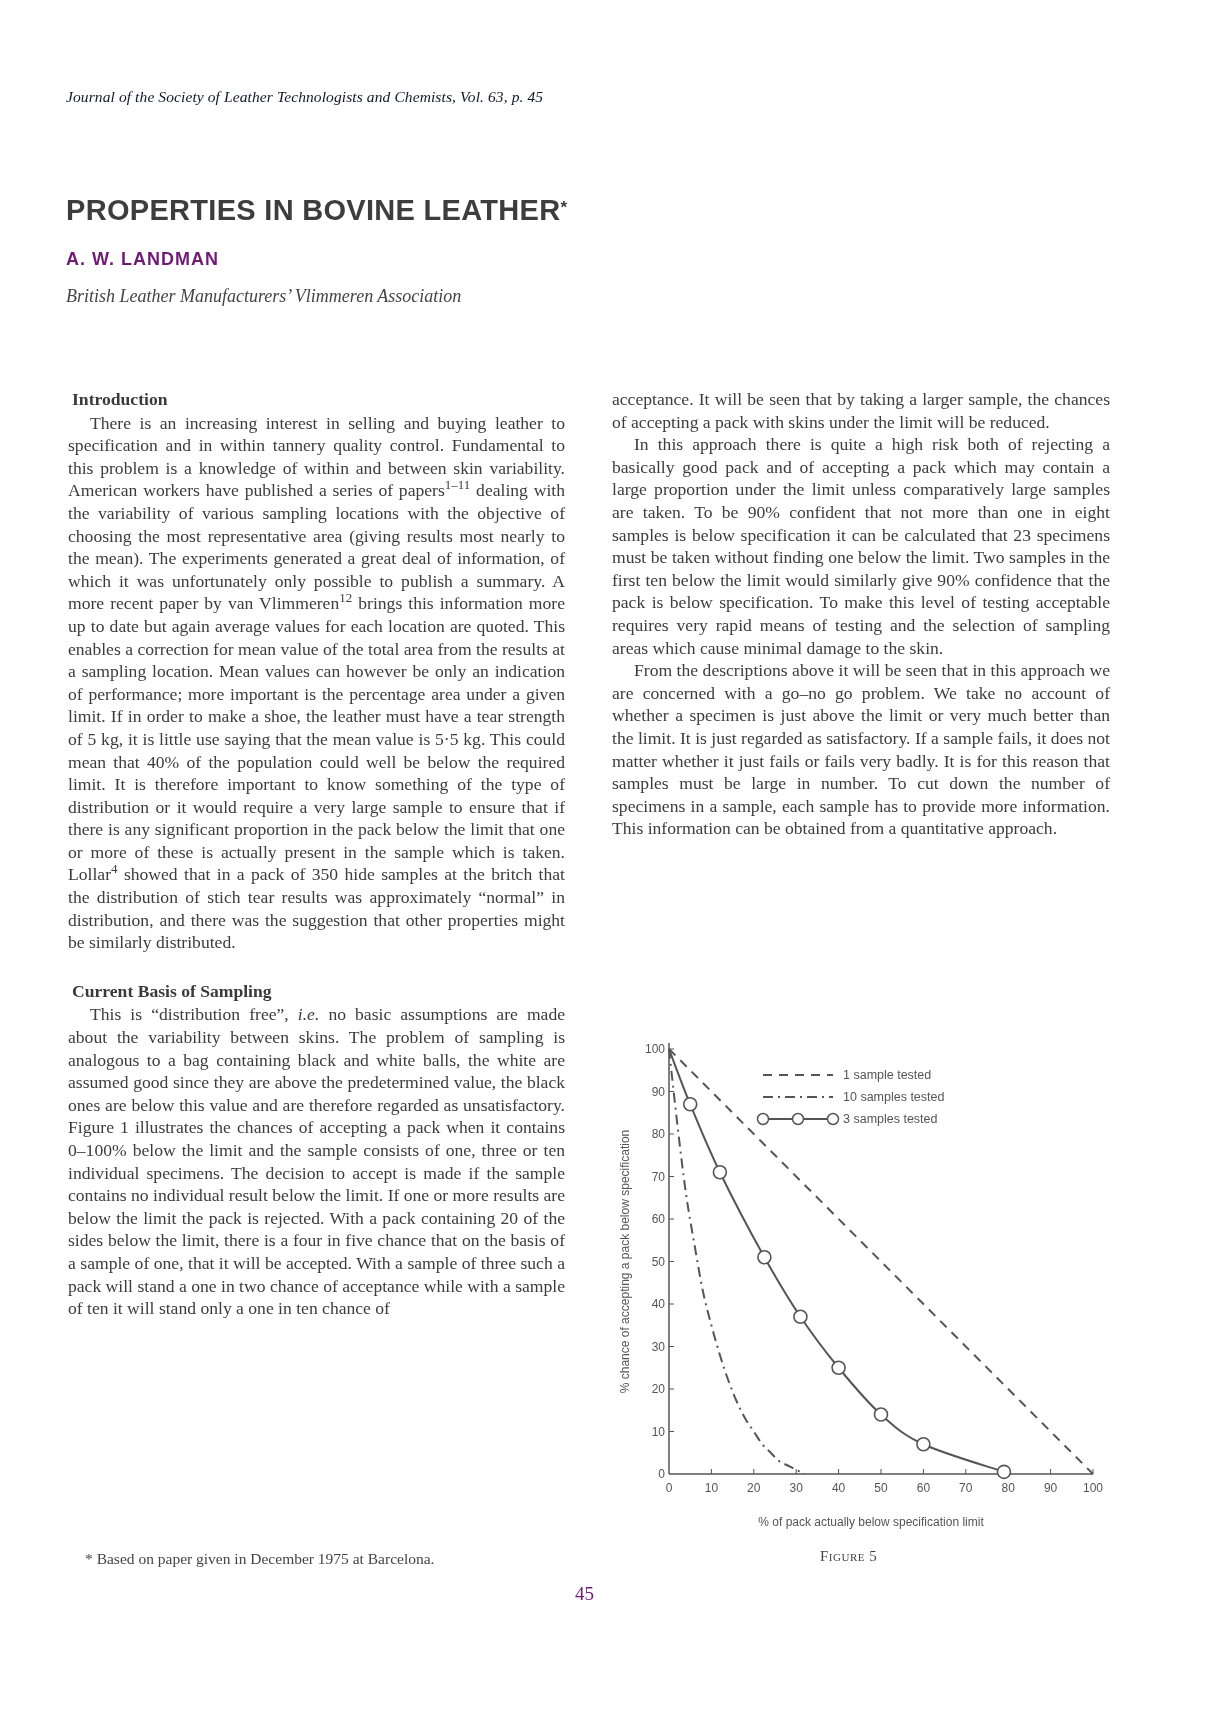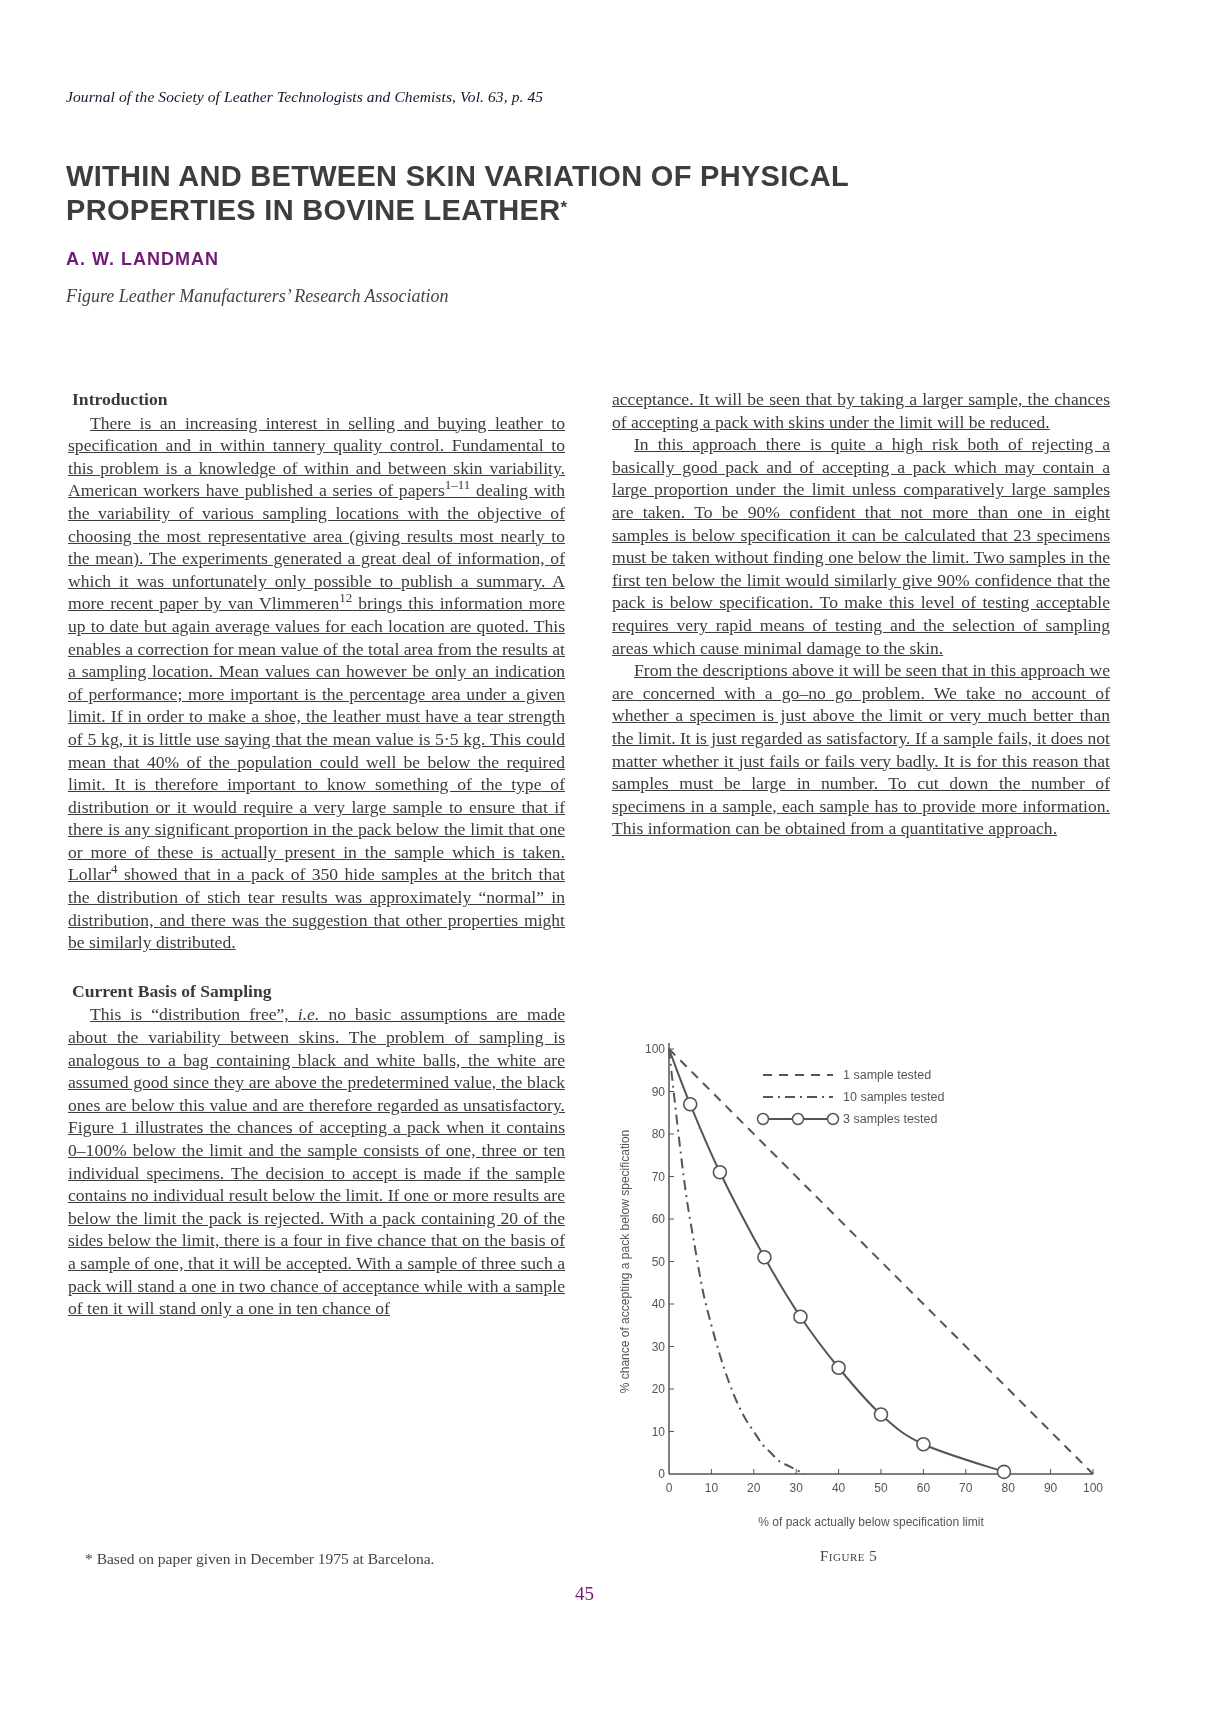--- a/index.html
+++ b/index.html
@@ -13,46 +13,46 @@
   .title sup { font-size: 17px; vertical-align: top; position: relative; top: -2px; }
   .author { position: absolute; left: 66px; top: 249px; font-family: Liberation Sans, sans-serif;
             font-weight: bold; font-size: 18px; color: #701a75; letter-spacing: 1px; }
   .affil { position: absolute; left: 66px; top: 286px; font-style: italic; font-size: 18px; color: #444; }
 
   .col { position: absolute; width: 497px; font-size: 17.6px; line-height: 22.6px;
          text-align: justify; color: #3c3c3c; }
   .col-left { left: 68px; top: 388px; }
   .col-right { left: 612px; top: 388px; width: 498px; }
   .col h3 { margin: 0 0 1px 4px; font-size: 17.6px; font-weight: bold; line-height: 22.6px; color: #3a3a3a; }
-  .col p { margin: 0; text-indent: 22px; text-decoration: underline; }
+  .col p { margin: 0; text-indent: 22px; }
   .col .sec { margin-top: 26px; }
   .col p.cont { text-indent: 0; }
   sup.ref { font-size: 13px; vertical-align: super; line-height: 0; }
 
   .footnote { position: absolute; left: 85px; top: 1550px; font-size: 15.5px; color: #444; }
   .pagenum { position: absolute; left: 575px; top: 1583px; font-size: 19px; color: #701a75; }
 
   .figure { position: absolute; left: 600px; top: 1030px; width: 520px; height: 520px; }
   .figure svg { position: absolute; left: 0; top: 0; overflow: visible; }
   .fig-caption { position: absolute; left: 820px; top: 1548px; font-size: 15px; color: #444;
                  letter-spacing: 0.5px; font-variant: small-caps; }
   .axis-text { font-family: "Liberation Sans", sans-serif; fill: #555; font-size: 12px; }
   .legend-text { font-family: "Liberation Sans", sans-serif; fill: #555; font-size: 12.5px; }
 </style>
 </head>
 <body>
 
 <div class="journal">Journal of the Society of Leather Technologists and Chemists, Vol. 63, p. 45</div>
 
 <div class="title">
-  <span>WITHIN AND BETWEEN SKIN VARIATION OF PHYSICAL</span><br>
+  <br>
   <span>PROPERTIES IN BOVINE LEATHER</span><sup>*</sup>
 </div>
 <div class="author">A. W. LANDMAN</div>
-<div class="affil">Figure Leather Manufacturers’ Research Association</div>
+<div class="affil">British Leather Manufacturers’ Vlimmeren Association</div>
 
 <div class="col col-left">
   <h3>Introduction</h3>
   <p><span>There is an increasing interest in selling and buying leather to specification and in within tannery quality control. Fundamental to this problem is a knowledge of within and between skin variability. American workers have published a series of papers</span><sup class="ref">1–11</sup><span> dealing with the variability of various sampling locations with the objective of choosing the most representative area (giving results most nearly to the mean). The experiments generated a great deal of information, of which it was unfortunately only possible to publish a summary. A more recent paper by van Vlimmeren</span><sup class="ref">12</sup><span> brings this information more up to date but again average values for each location are quoted. This enables a correction for mean value of the total area from the results at a sampling location. Mean values can however be only an indication of performance; more important is the percentage area under a given limit. If in order to make a shoe, the leather must have a tear strength of 5 kg, it is little use saying that the mean value is 5·5 kg. This could mean that 40% of the population could well be below the required limit. It is therefore important to know something of the type of distribution or it would require a very large sample to ensure that if there is any significant proportion in the pack below the limit that one or more of these is actually present in the sample which is taken. Lollar</span><sup class="ref">4</sup><span> showed that in a pack of 350 hide samples at the britch that the distribution of stich tear results was approximately “normal” in distribution, and there was the suggestion that other properties might be similarly distributed.</span></p>
 
   <h3 class="sec">Current Basis of Sampling</h3>
   <p><span>This is “distribution free”, </span><i>i.e.</i><span> no basic assumptions are made about the variability between skins. The problem of sampling is analogous to a bag containing black and white balls, the white are assumed good since they are above the predetermined value, the black ones are below this value and are therefore regarded as unsatisfactory. Figure 1 illustrates the chances of accepting a pack when it contains 0–100% below the limit and the sample consists of one, three or ten individual specimens. The decision to accept is made if the sample contains no individual result below the limit. If one or more results are below the limit the pack is rejected. With a pack containing 20 of the sides below the limit, there is a four in five chance that on the basis of a sample of one, that it will be accepted. With a sample of three such a pack will stand a one in two chance of acceptance while with a sample of ten it will stand only a one in ten chance of</span></p>
 </div>
 
 <div class="col col-right">

